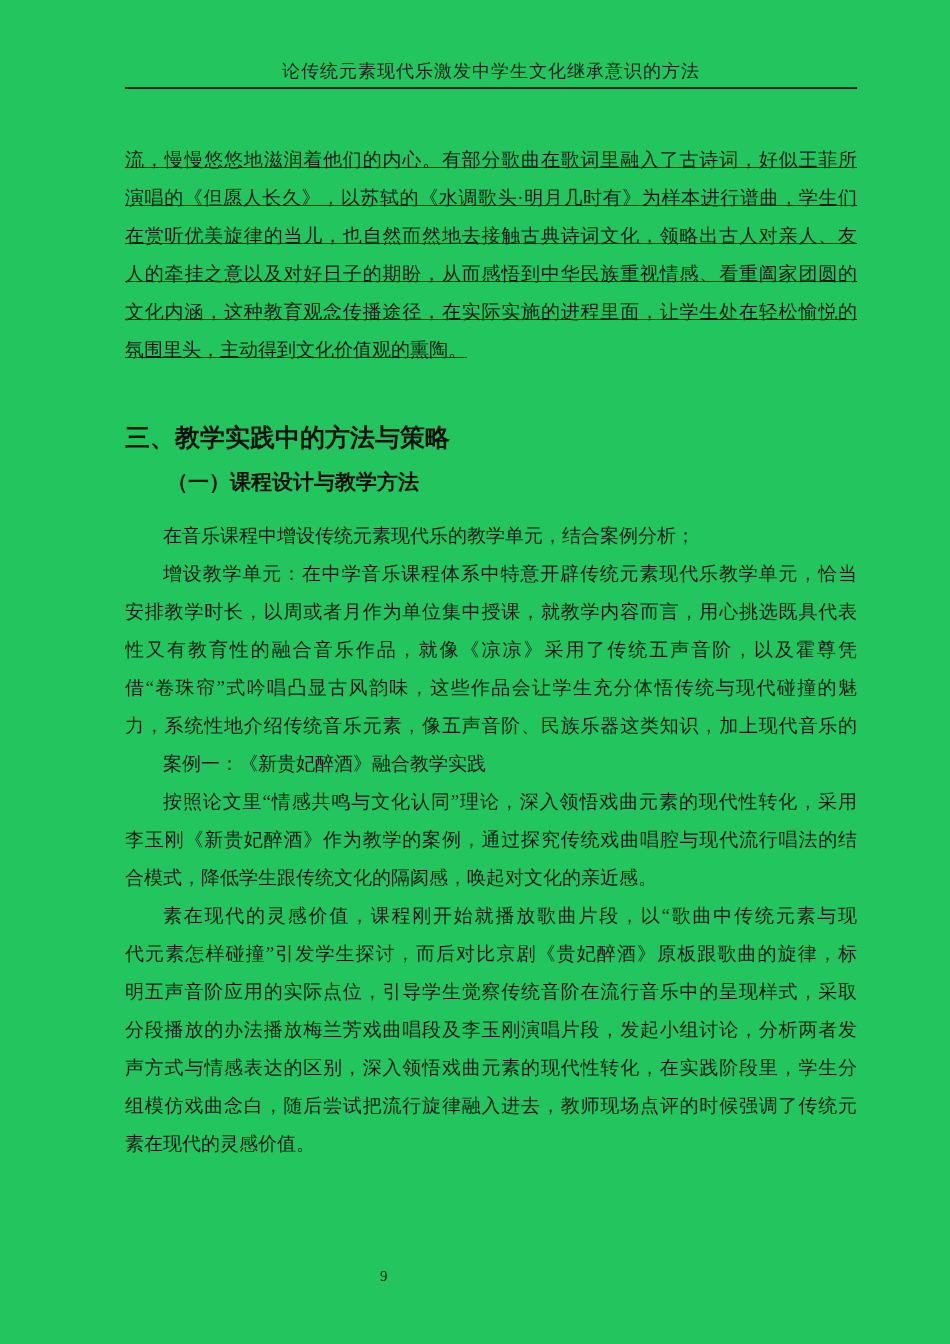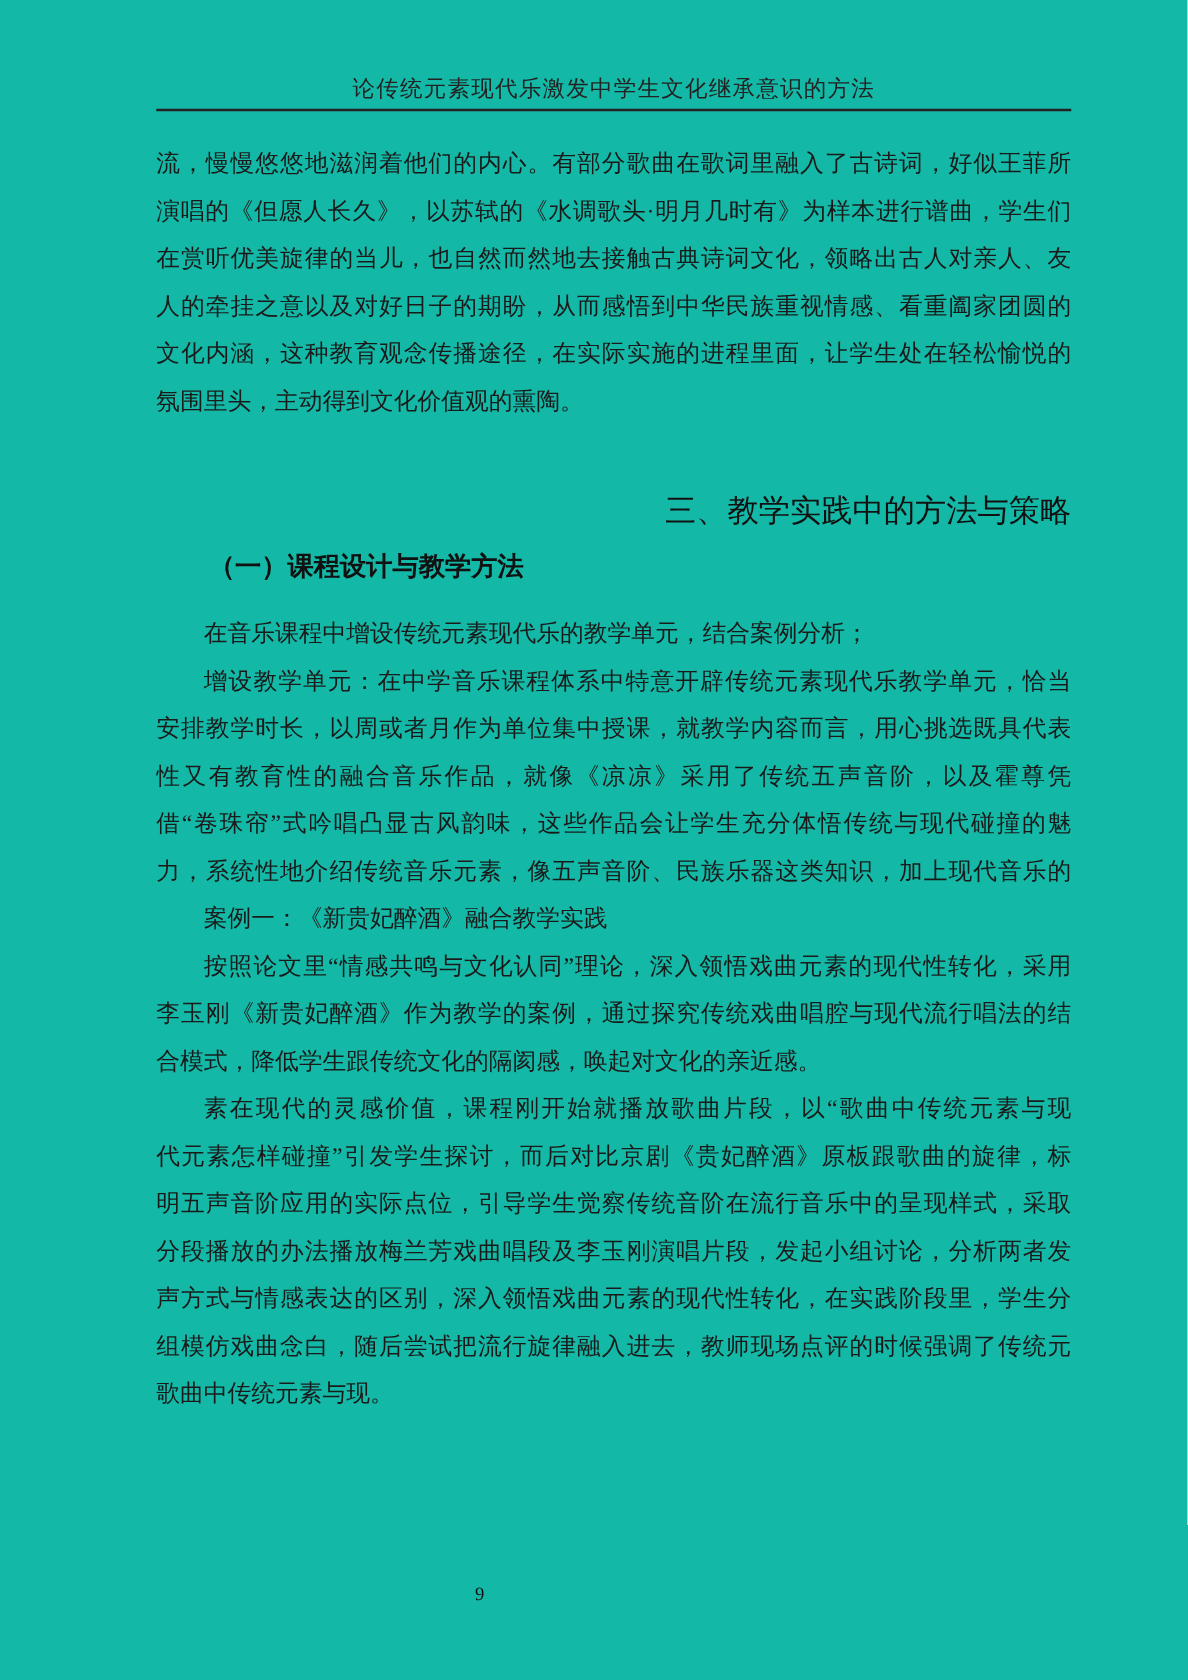--- a/index.html
+++ b/index.html
@@ -1,20 +1,20 @@
 <!DOCTYPE html>
 <html><head>
 <meta charset="utf-8">
 <style>
   html, body { margin: 0; padding: 0; background: #ffffff; }
   .page {
     position: relative;
     width: 950px;
     height: 1344px;
-    background: #14b8a6;
+    background: #22c55e;
     color: #1a1a1a;
     font-family: "Liberation Serif", serif;
     overflow: hidden;
   }
   .column {
     margin-left: 125px;
     width: 732px;
   }
   .doc-header {
     padding-top: 58px;
@@ -37,28 +37,28 @@
     font-size: 19px;
     line-height: 38px;
     height: 38px;
     overflow: hidden;
     text-align: justify;
     text-align-last: justify;
     color: #1a1a1a;
   }
   .line.last { text-align-last: left; }
   .para.indent-first .line.first { text-indent: 2em; }
-  .para-p1 { margin-top: 24px; }
+  .para-p1 { margin-top: 52px; text-decoration: underline; }
   .section-heading {
     margin-top: 46px;
     font-family: "Liberation Sans", sans-serif;
-    font-weight: normal;
+    font-weight: bold;
     font-size: 25px;
     line-height: 44px;
-    text-align: right;
+    text-align: left;
     color: #111111;
   }
   .sub-heading {
     margin-top: 4px;
     margin-left: 2em;
     font-family: "Liberation Sans", sans-serif;
     font-weight: bold;
     font-size: 21px;
     line-height: 38px;
     color: #111111;
@@ -119,19 +119,19 @@
         <div class="line last">合模式，降低学生跟传统文化的隔阂感，唤起对文化的亲近感。</div>
       </div>
 
     <div class="para indent-first">
         <div class="line first">素在现代的灵感价值，课程刚开始就播放歌曲片段，以“歌曲中传统元素与现</div>
         <div class="line">代元素怎样碰撞”引发学生探讨，而后对比京剧《贵妃醉酒》原板跟歌曲的旋律，标</div>
         <div class="line">明五声音阶应用的实际点位，引导学生觉察传统音阶在流行音乐中的呈现样式，采取</div>
         <div class="line">分段播放的办法播放梅兰芳戏曲唱段及李玉刚演唱片段，发起小组讨论，分析两者发</div>
         <div class="line">声方式与情感表达的区别，深入领悟戏曲元素的现代性转化，在实践阶段里，学生分</div>
         <div class="line">组模仿戏曲念白，随后尝试把流行旋律融入进去，教师现场点评的时候强调了传统元</div>
-        <div class="line last">歌曲中传统元素与现。</div>
+        <div class="line last">素在现代的灵感价值。</div>
       </div>
 
   </div>
 
   <div class="page-footer">9</div>
 </div>
 
 </body></html>

